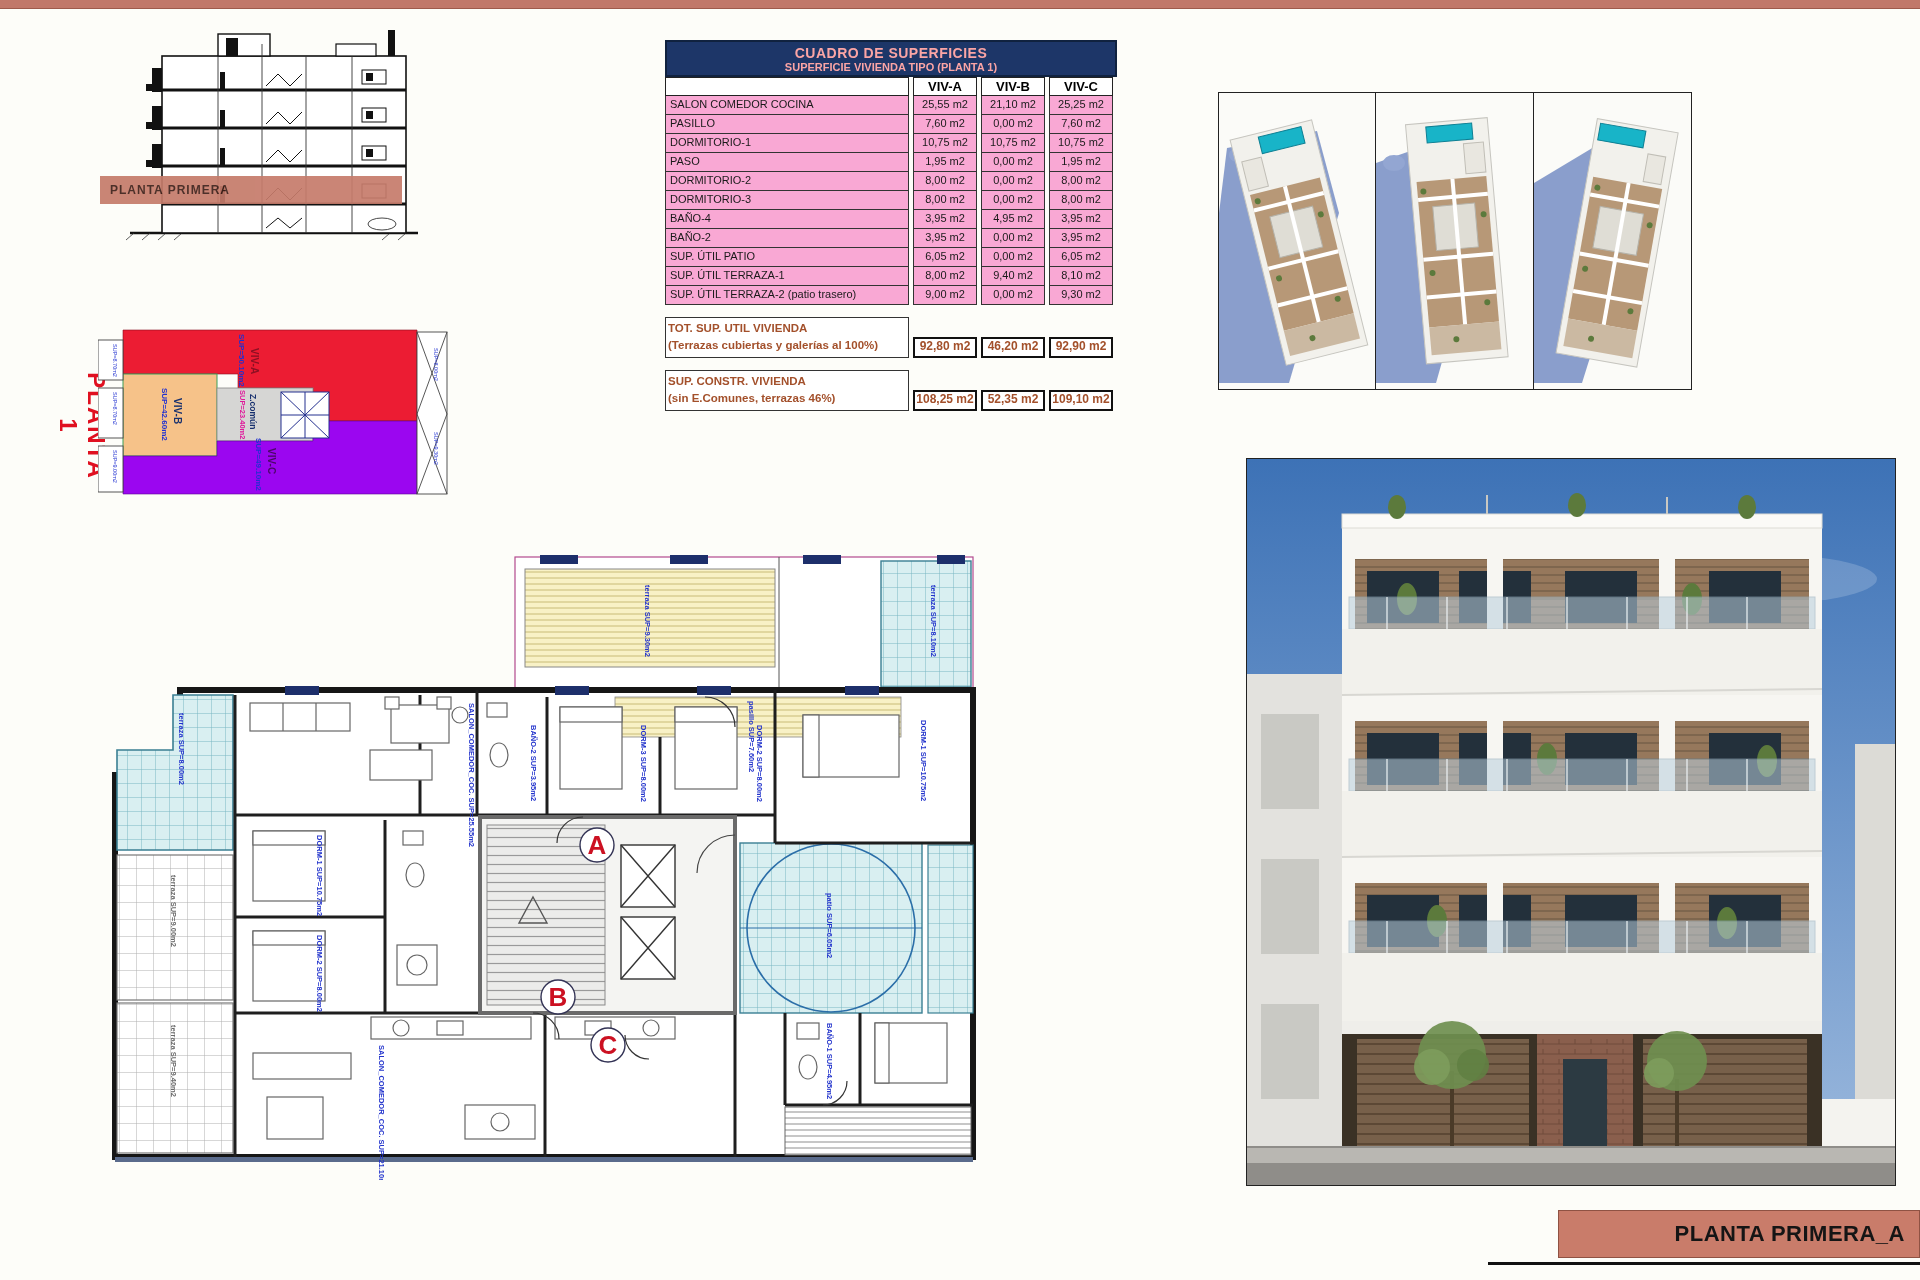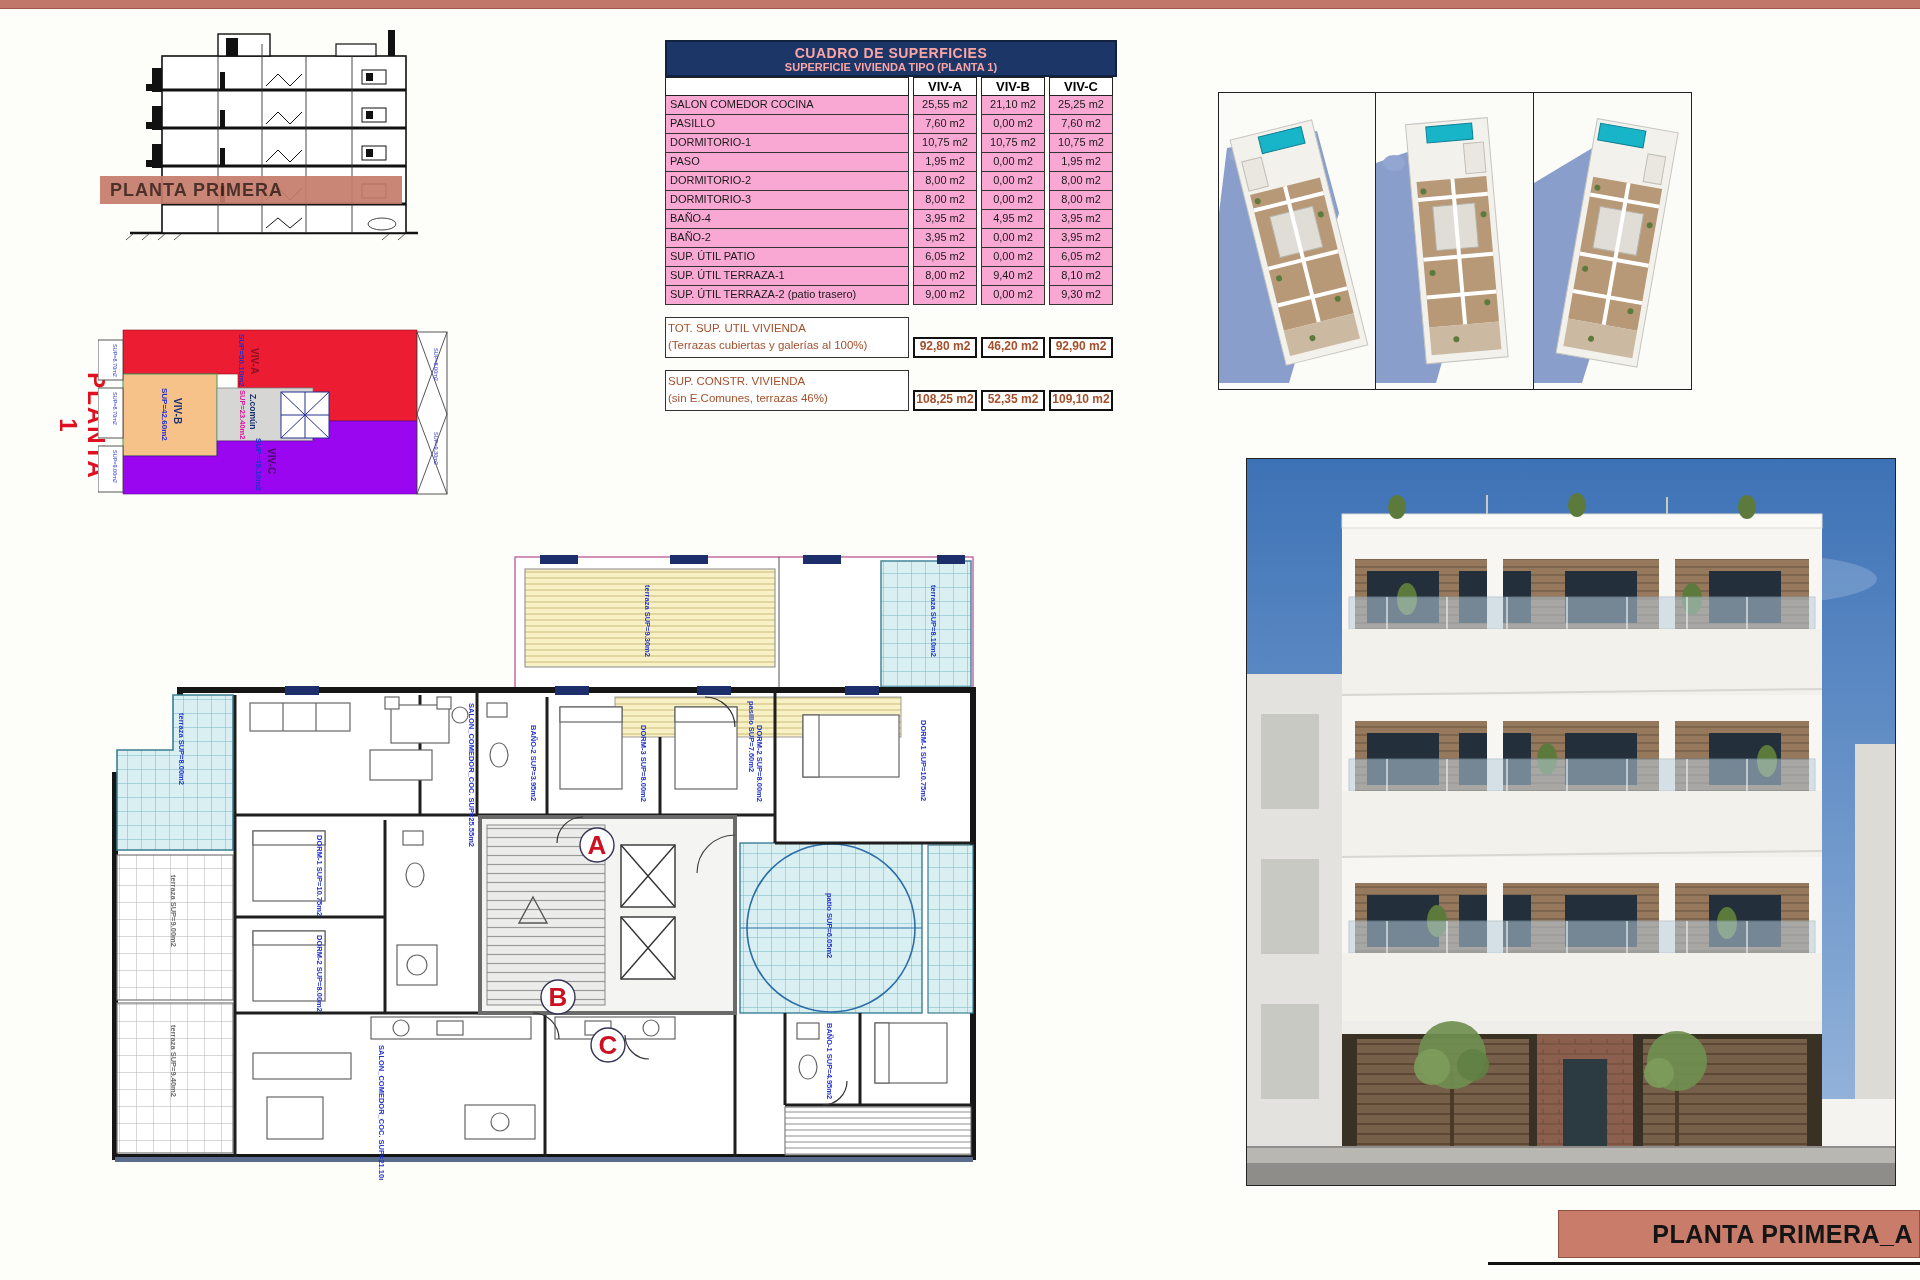--- a/index.html
+++ b/index.html
@@ -4,57 +4,57 @@
 <style>
   * { margin:0; padding:0; box-sizing:border-box; }
   html,body { width:1920px; height:1280px; background:#fcfcf8; font-family:"Liberation Sans", sans-serif; }
   #sheet { position:relative; width:1920px; height:1280px; overflow:hidden; background:#fdfdf9; }
 
   .topbar { position:absolute; left:0; top:0; width:1920px; height:9px; background:#c1786a; border-bottom:1px solid #9e5a4c; }
 
   
   .section-wrap { position:absolute; left:100px; top:28px; width:322px; height:214px; }
   .section-band { position:absolute; left:0; top:148px; width:302px; height:28px; background:#c57b6a; opacity:.92; display:flex; align-items:center; }
-  .section-band span { font-size:18px; font-weight:bold; color:#3d1f18; padding-left:10px; letter-spacing:1px; }
+  .section-band span { font-size:12px; font-weight:bold; color:#3d1f18; padding-left:10px; letter-spacing:1px; }
 
   
   .diagram-wrap { position:absolute; left:50px; top:322px; width:440px; height:192px; }
   .diagram-title { position:absolute; left:-28px; top:76px; width:120px; text-align:center; transform:rotate(90deg); font-size:24px; font-weight:bold; color:#e01020; letter-spacing:2px; }
   .diagram-svg { position:absolute; left:48px; top:4px; }
 
   
   .surf-table { position:absolute; left:665px; top:40px; width:452px; }
   .tbl-head { background:#1d3668; border:2px solid #10223f; color:#fca5a5; text-align:center; padding:3px 0 2px 0; }
   .tbl-head .t1 { font-size:14px; font-weight:bold; letter-spacing:.5px; }
   .tbl-head .t2 { font-size:11px; font-weight:bold; margin-top:0; }
   .tbl-grid { display:grid; grid-template-columns:244px 4px 64px 4px 64px 4px 64px; }
   .colhead { font-size:13px; font-weight:bold; text-align:center; border:1.5px solid #222; background:#fff; padding:1px 0; }
   .colhead.empty { border:1.5px solid #222; border-bottom:1px solid #222; }
   .cell { border:1px solid #333; border-top:none; background:#f9a8d4; font-size:11px; color:#1a1a1a; padding:2px 4px 1px 4px; height:19px; overflow:hidden; white-space:nowrap; }
   .cell.val { text-align:center; }
   .gap { background:transparent; border:none; }
   .spacer { height:10px; }
   .sumrow { display:grid; grid-template-columns:244px 4px 64px 4px 64px 4px 64px; margin-top:2px; }
-  .sumlabel { font-size:11.5px; font-weight:normal; color:#a3502b; line-height:1.5; padding:2px 2px; border:1px solid #333; background:#fff; }
+  .sumlabel { font-size:11.5px; font-weight:bold; color:#a3502b; line-height:1.5; padding:2px 2px; border:1px solid #333; background:#fff; }
   .sumval { border:2px solid #111; background:#fff; font-size:12px; font-weight:bold; color:#a3502b; display:flex; align-items:flex-end; justify-content:center; padding-bottom:3px;margin-top:20px; }
 
   
   .aerials { position:absolute; left:1218px; top:92px; display:flex; }
   .aerial-panel { width:158px; height:298px; border:1px solid #222; background:#fbfbf8; overflow:hidden; }
   .aerial-panel + .aerial-panel { border-left:none; }
 
   
   .facade { position:absolute; left:1246px; top:458px; width:650px; height:728px; border:1px solid #222; overflow:hidden; background:#6f9bcd; }
 
   
   .plan { position:absolute; left:85px; top:545px; width:900px; height:635px; }
 
   
   .title-block { position:absolute; left:1558px; top:1210px; width:362px; height:48px; background:#c97c6a; border:1px solid #8f5243; display:flex; align-items:center; justify-content:flex-end; }
-  .title-block span { font-size:25px; font-weight:bold; color:#151515; padding-right:6px; letter-spacing:.5px; }
+  .title-block span { font-size:22px; font-weight:bold; color:#151515; padding-right:14px; letter-spacing:.5px; }
   .title-underline { position:absolute; left:1488px; top:1262px; width:432px; height:3px; background:#111; }
 
   svg text { font-family:"Liberation Sans", sans-serif; }
 </style>
 </head>
 <body>
 
 <div id="sheet">
 
   <div class="topbar"></div>

